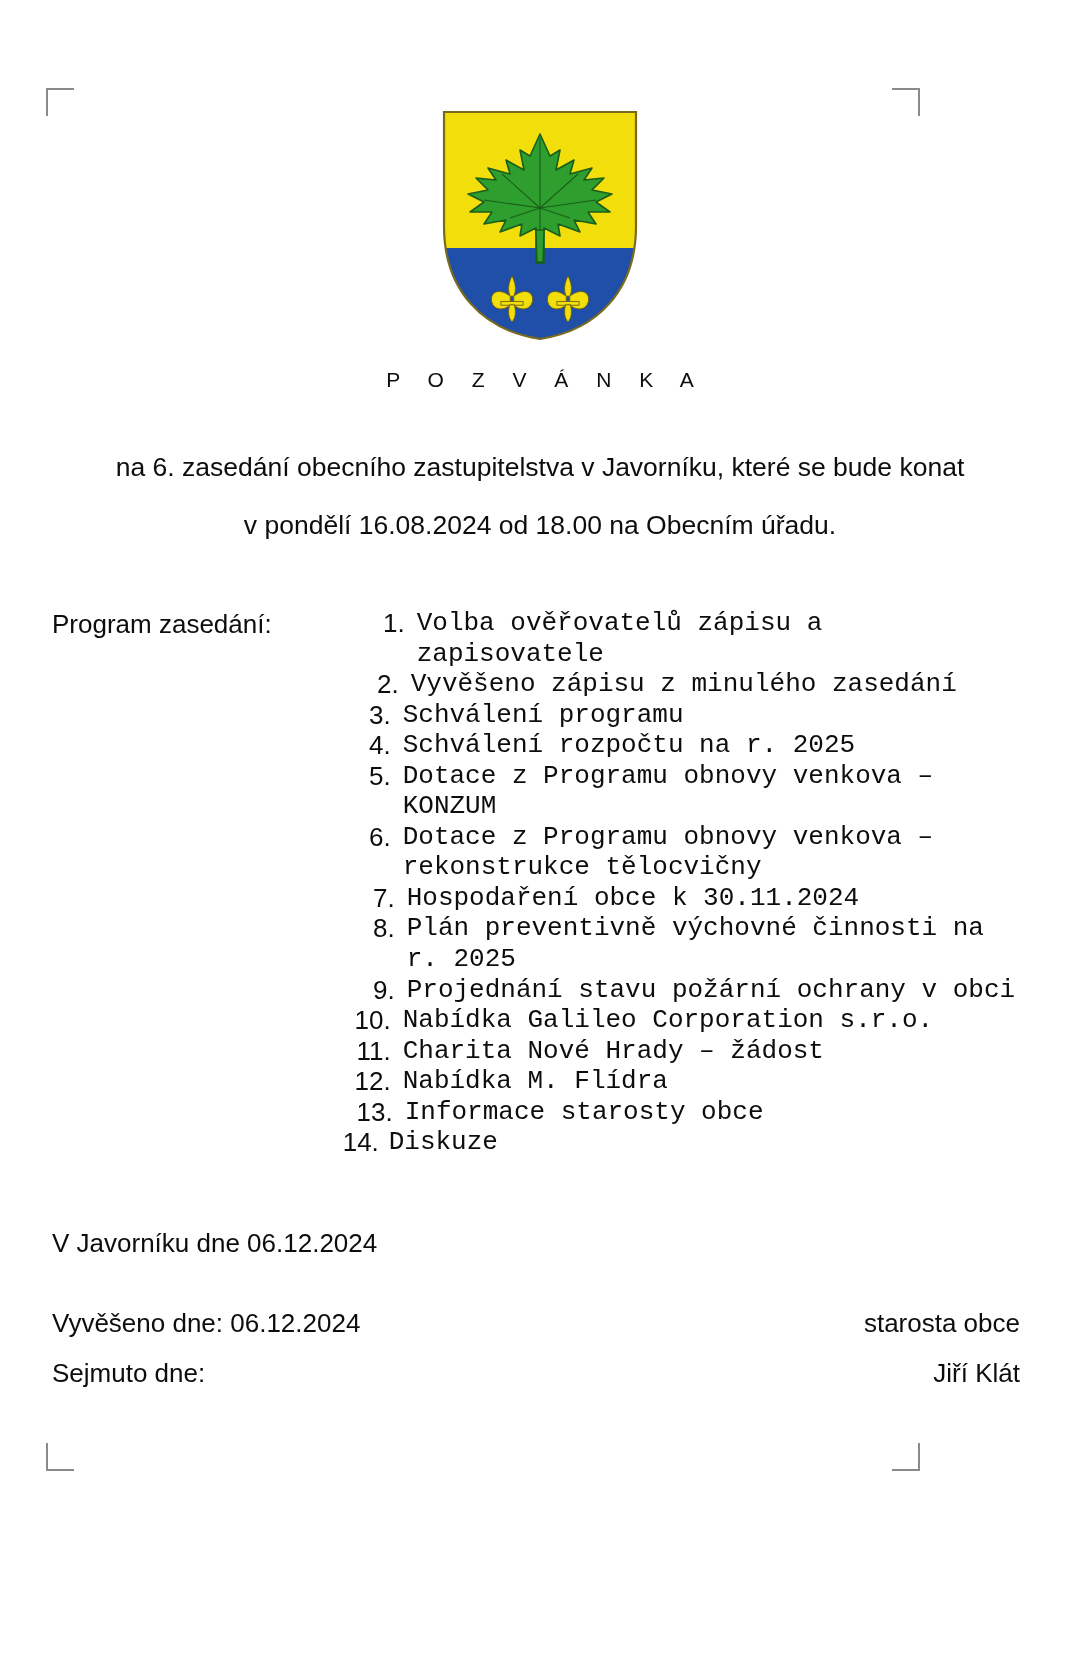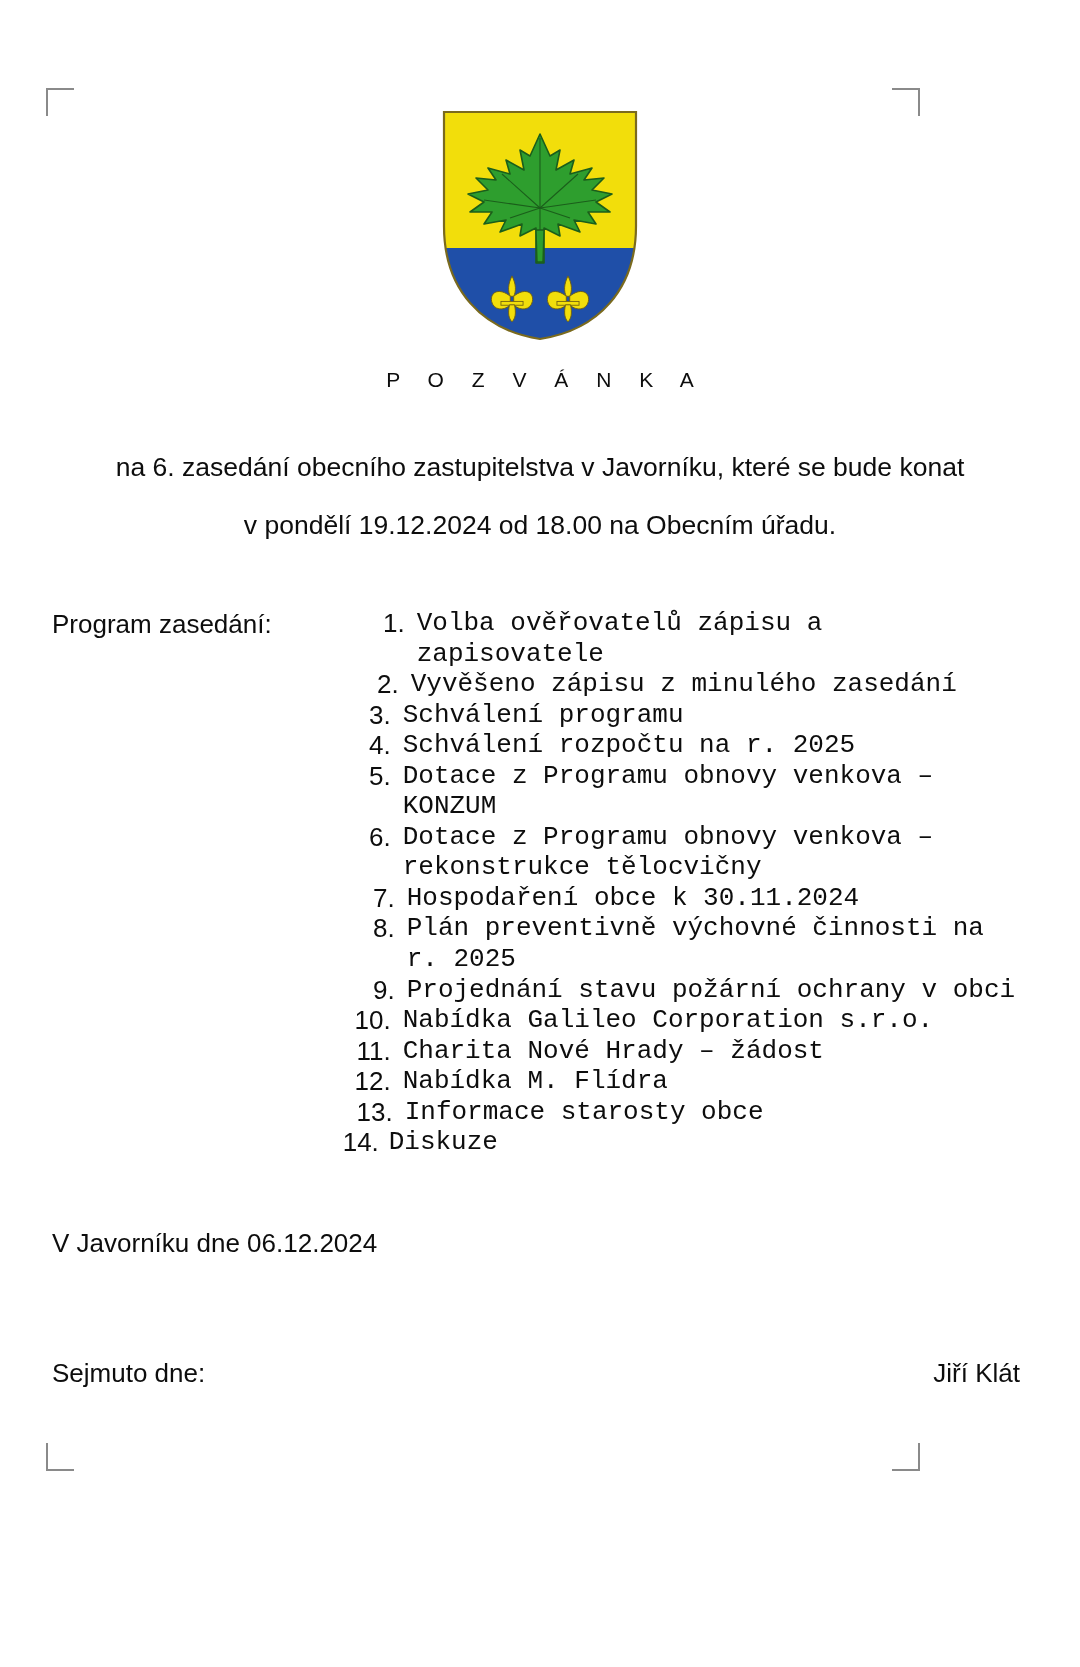--- a/index.html
+++ b/index.html
@@ -204,21 +204,21 @@
         </g>
       </g>
 
       <path d="M4 4 H196 V118 C196 182 158 222 100 231 C42 222 4 182 4 118 Z" fill="none" stroke="#7A6A1E" stroke-width="2.2"></path>
     </svg>
   </div>
 
   <div class="title">P O Z V Á N K A</div>
 
   <div class="intro line1">na 6. zasedání obecního zastupitelstva v Javorníku, které se bude konat</div>
-  <div class="intro line2">v pondělí 19.12.2024 od 18.00 na Obecním úřadu.</div>
+  <div class="intro line2">v pondělí 16.08.2024 od 18.00 na Obecním úřadu.</div>
 
   <div class="program">
     <div class="program-label">Program zasedání:</div>
     <ol class="agenda">
       <li>
           <span class="num">1.</span>
           <span class="txt">Volba ověřovatelů zápisu a zapisovatele</span>
         </li>
       <li>
           <span class="num">2.</span>
@@ -273,19 +273,23 @@
           <span class="txt">Diskuze</span>
         </li>
     </ol>
   </div>
 
   <div class="footer-line place-date">
     <span class="left">V Javorníku dne 06.12.2024</span>
     <span class="right"></span>
   </div>
 
+  <div class="footer-line posted">
+    <span class="left">Vyvěšeno dne: 06.12.2024</span>
+    <span class="right">starosta obce</span>
+  </div>
 
   <div class="footer-line removed">
     <span class="left">Sejmuto dne:</span>
     <span class="right">Jiří Klát</span>
   </div>
 
 </div>
 
 </body></html>

